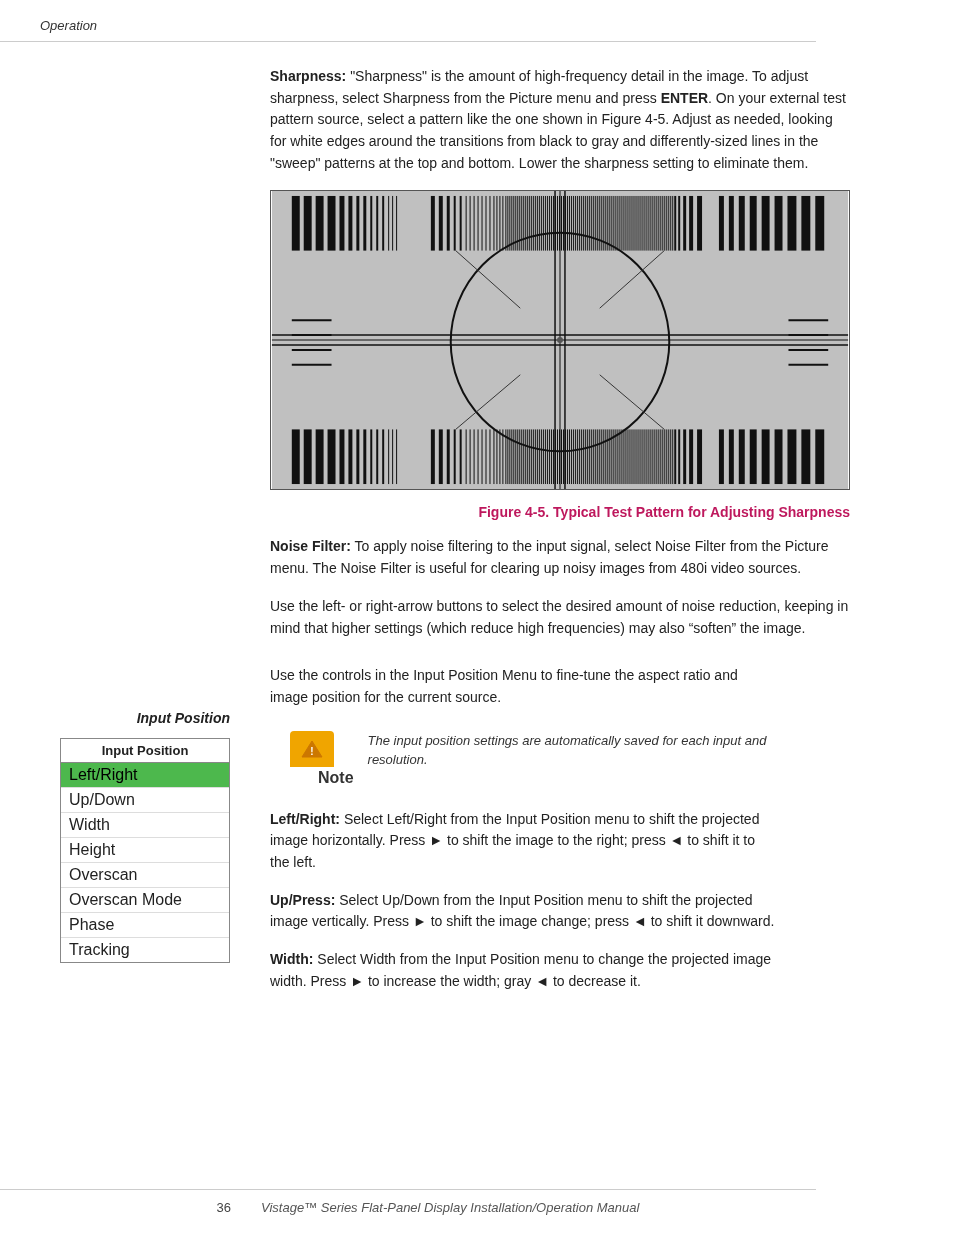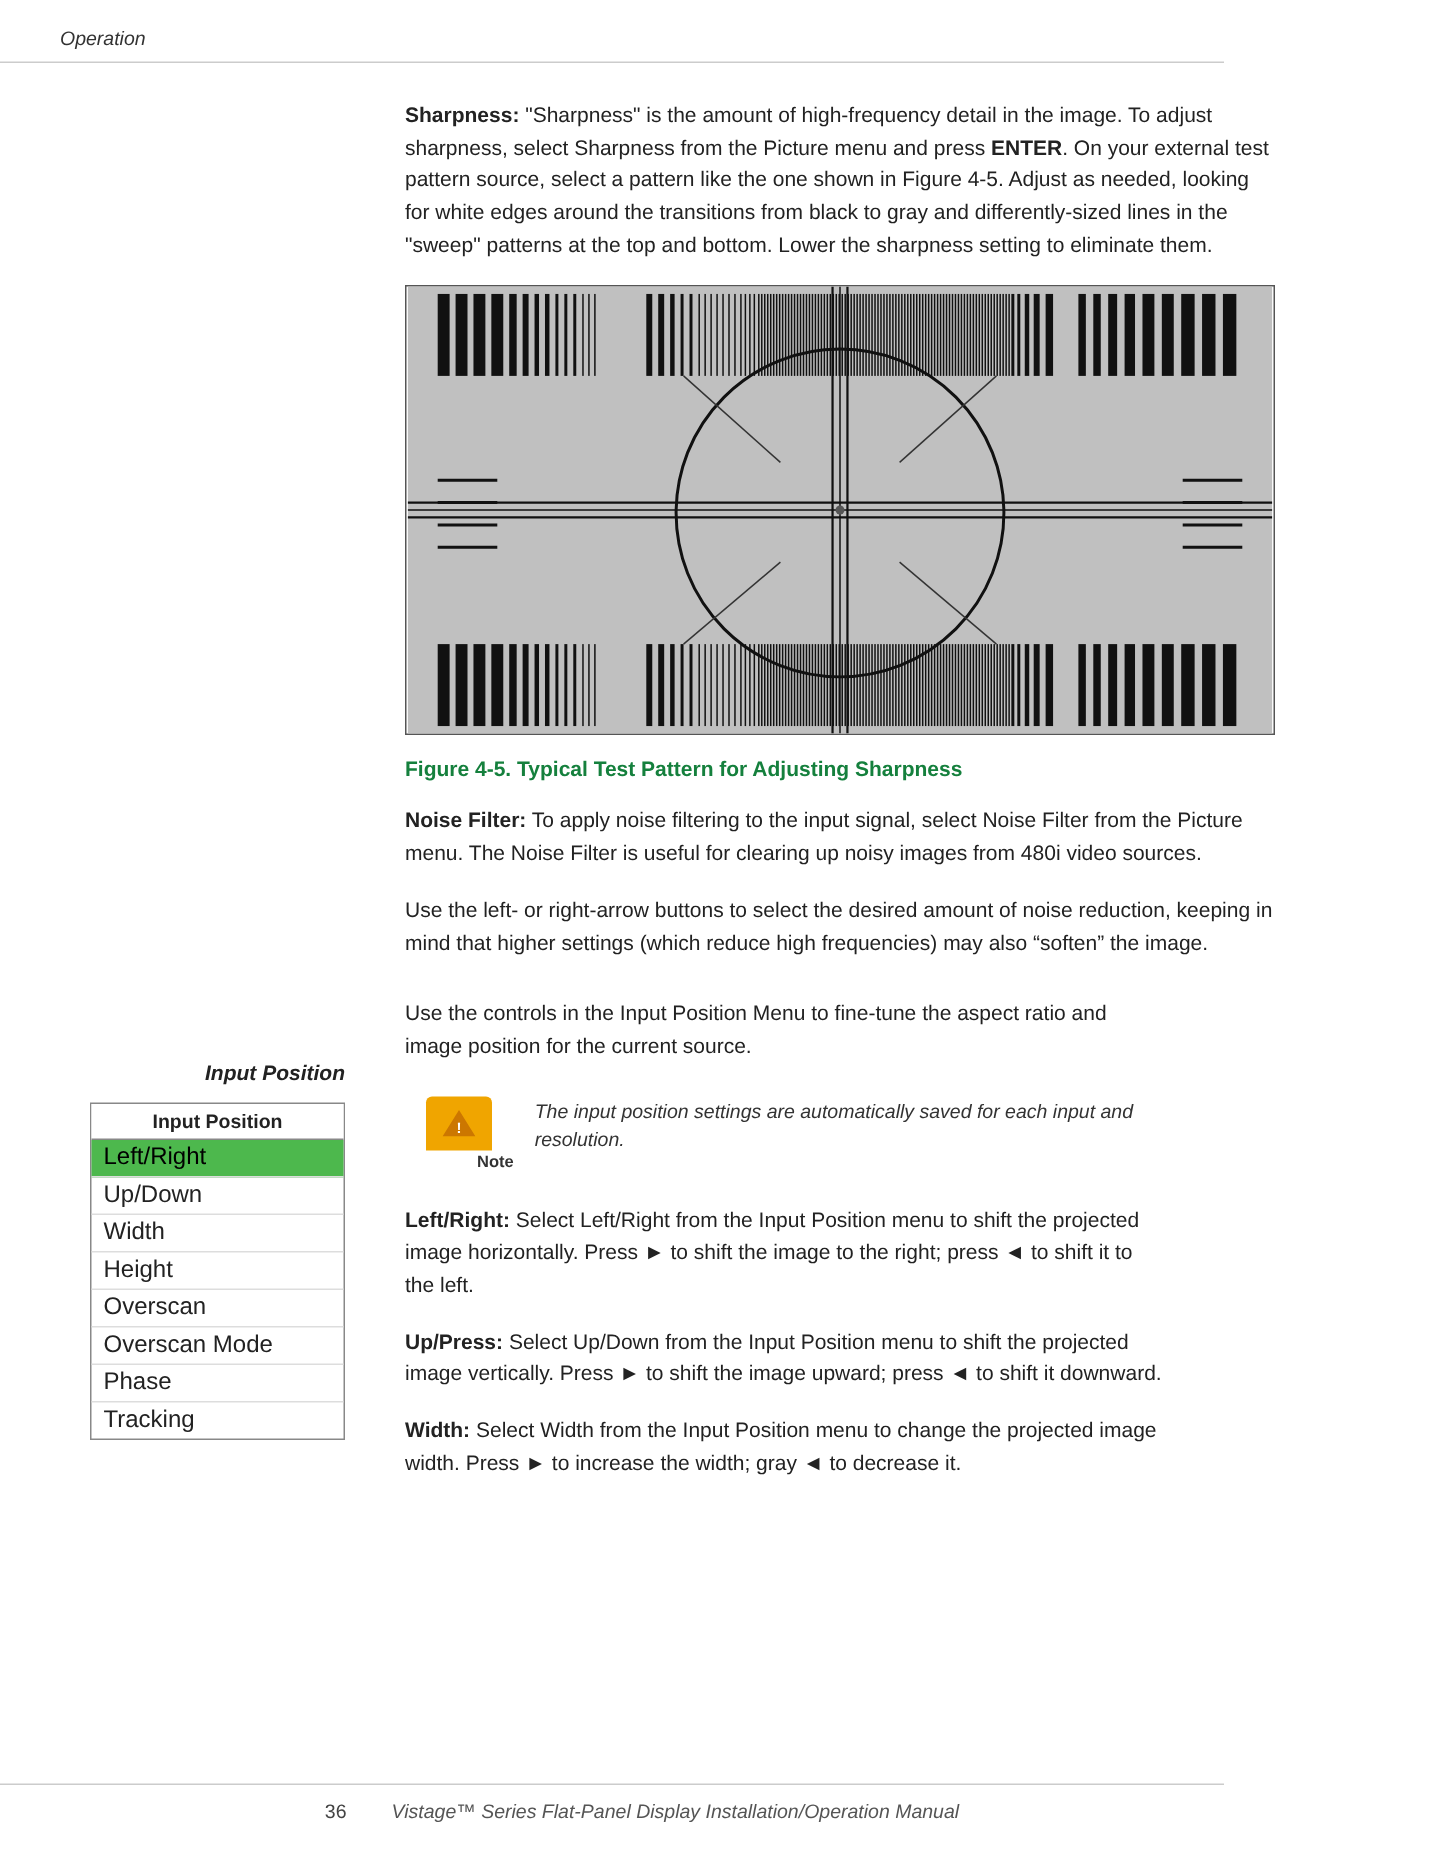--- a/index.html
+++ b/index.html
@@ -103,25 +103,25 @@
       font-weight: bold;
     }
 
     
     .test-pattern-container {
       width: 100%;
       margin-bottom: 14px;
     }
 
     .figure-caption {
-      text-align: left;
+      text-align: right;
       font-weight: bold;
       font-size: 14px;
       margin-bottom: 16px;
-      color: #15803d;
+      color: #be185d;
     }
 
     
     .note-box {
       display: flex;
       align-items: flex-start;
       gap: 14px;
       margin: 14px 0 16px 0;
       padding: 6px 0;
     }
@@ -534,35 +534,35 @@
       </div>
 
       <div class="note-box">
         <div style="display:flex; flex-direction:column; align-items:center; gap:2px; flex-shrink:0;">
           <div style="width:44px; height:36px; background:#f0a500; border-radius:4px 4px 0 0; display:flex; align-items:center; justify-content:center;">
             <svg width="22" height="22" viewBox="0 0 22 22">
               <polygon points="11,3 21,19 1,19" fill="#cc7700" stroke="#cc7700" stroke-width="1"></polygon>
               <text x="11" y="17" text-anchor="middle" font-size="10" font-weight="bold" fill="white">!</text>
             </svg>
           </div>
-          <div style="font-size:11px; font-weight:bold; color:#333; text-align:center;margin-left:48px;">Note</div>
+          <div style="font-size:16px; font-weight:bold; color:#333; text-align:center;margin-left:48px;">Note</div>
         </div>
         <div>
           <span class="note-text">The input position settings are automatically saved for each input and resolution.</span>
         </div>
       </div>
 
       <div class="section-text">
         <b>Left/Right:</b>
         <span> Select Left/Right from the Input Position menu to shift the projected image horizontally. Press ► to shift the image to the right; press ◄ to shift it to the left.</span>
       </div>
 
       <div class="section-text">
         <b>Up/Press:</b>
-        <span> Select Up/Down from the Input Position menu to shift the projected image vertically. Press ► to shift the image upward; press ◄ to shift it downward.</span>
+        <span> Select Up/Down from the Input Position menu to shift the projected image vertically. Press ► to shift the image change; press ◄ to shift it downward.</span>
       </div>
 
       <div class="section-text">
         <b>Width:</b>
         <span> Select Width from the Input Position menu to change the projected image width. Press ► to increase the width; gray ◄ to decrease it.</span>
       </div>
 
     </div>
   </div>
 

